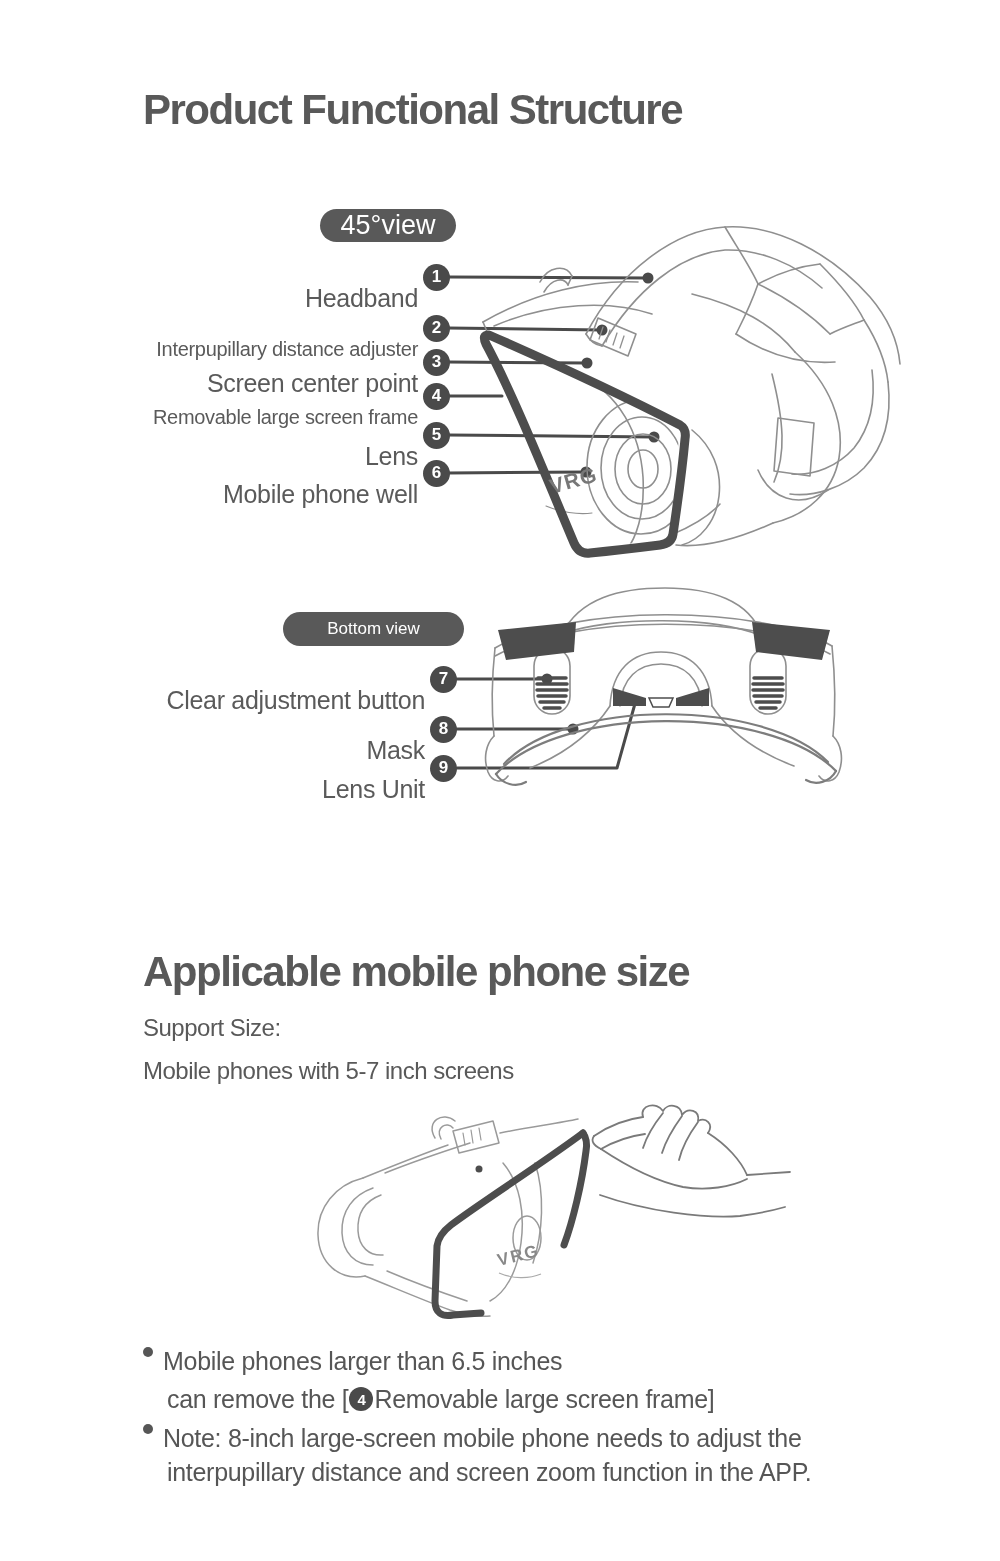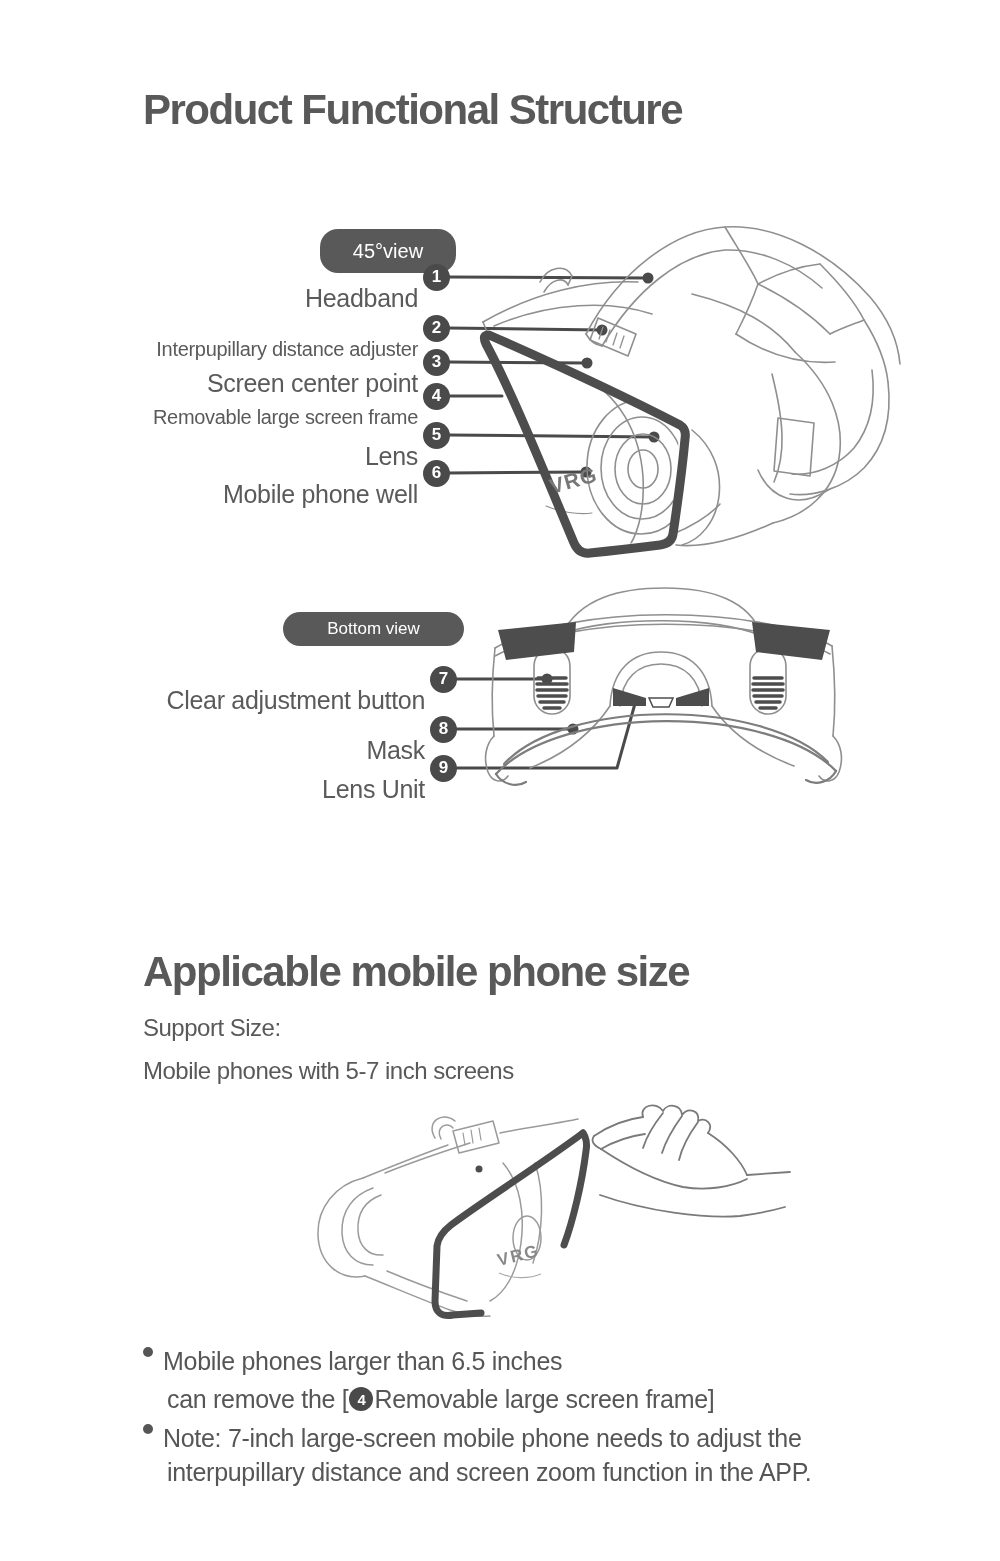--- a/index.html
+++ b/index.html
@@ -1,21 +1,21 @@
 <!DOCTYPE html>
 <html><head>
 <meta charset="utf-8">
 <style>
   html,body{margin:0;padding:0;background:#fff;}
   .page{position:relative;width:1000px;height:1561px;background:#ffffff;overflow:hidden;
         font-family:"Liberation Sans","DejaVu Sans",sans-serif;color:#595959;}
   h1.sec-title{margin:0;position:absolute;font-size:42px;font-weight:700;letter-spacing:-1.5px;color:#595959;}
   .badge{position:absolute;background:#595959;color:#ffffff;border-radius:18px;
          display:flex;align-items:center;justify-content:center;font-weight:400;}
-  .badge45{left:320px;top:209px;width:136px;height:44px;font-size:20px;margin-top:20px;}
+  .badge45{left:320px;top:209px;width:136px;height:33px;font-size:27px;}
   .badgebottom{left:283px;top:612px;width:181px;height:34px;font-size:17px;}
   .lrow{position:absolute;display:flex;align-items:center;gap:5px;height:28px;}
   .ltext{font-size:25px;color:#5a5a5a;letter-spacing:-0.3px;white-space:nowrap;margin-top:43px;}
   .ltext.sm{font-size:20px;}
   .cnum{display:inline-flex;align-items:center;justify-content:center;flex:0 0 auto;
         width:27px;height:27px;border-radius:50%;background:#4a4a4a;color:#ffffff;
         font-size:17px;font-weight:700;}
   .support{position:absolute;font-size:24px;color:#595959;letter-spacing:-0.5px;white-space:nowrap;}
   .bullet-line{position:absolute;display:flex;align-items:flex-start;font-size:25px;color:#565656;
                letter-spacing:-0.3px;white-space:nowrap;}
@@ -271,20 +271,20 @@
       <span class="dot"></span>
       <span>Mobile phones larger than 6.5 inches</span>
     </div>
     <div class="bullet-line" style="left:167px;top:1385px;">
       <span>can remove the [</span>
         <span class="cnum-inline">4</span>
         <span>Removable large screen frame]</span>
     </div>
     <div class="bullet-line" style="left:143px;top:1424px;">
       <span class="dot"></span>
-      <span>Note: 7-inch large-screen mobile phone needs to adjust the</span>
+      <span>Note: 8-inch large-screen mobile phone needs to adjust the</span>
     </div>
     <div class="bullet-line" style="left:167px;top:1458px;">
       <span>interpupillary distance and screen zoom function in the APP.</span>
     </div>
   </div>
 
 </div>
 
 </body></html>

